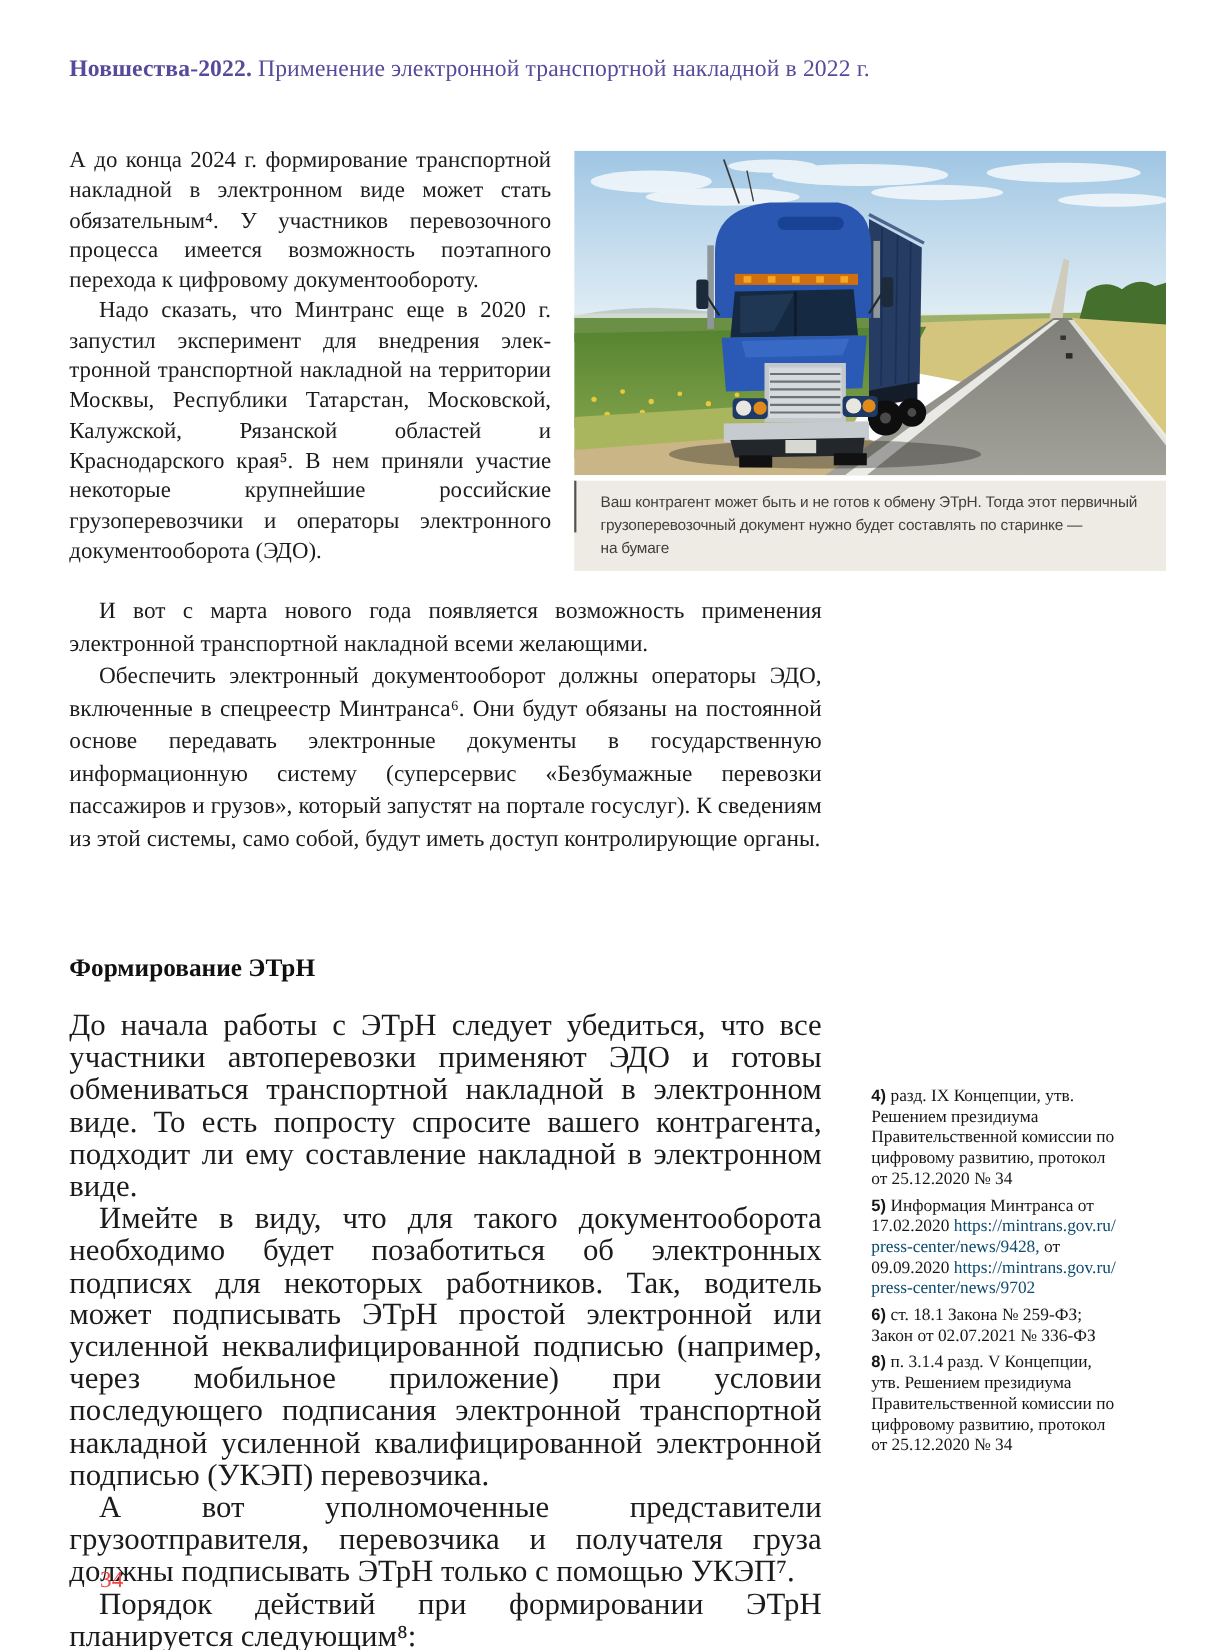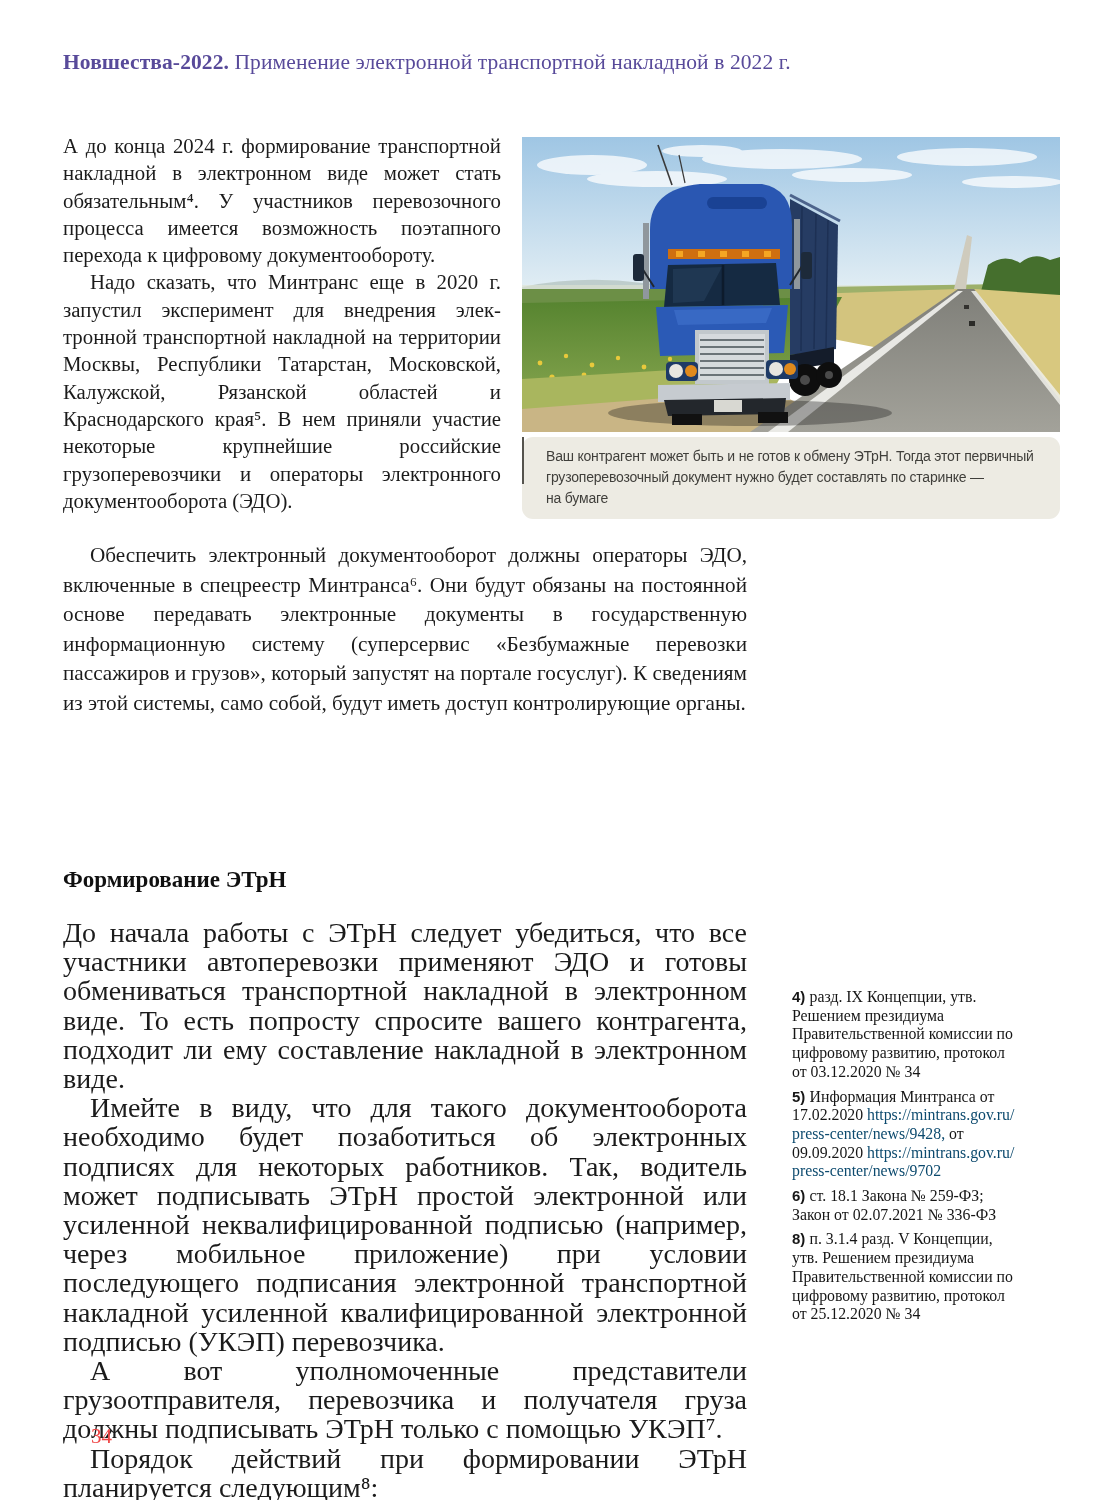--- a/index.html
+++ b/index.html
@@ -13,21 +13,21 @@
   
   .col-text{position:absolute;left:63px;top:132px;width:438px;font-size:20.8px;line-height:27.3px;text-align:justify;}
   .para{margin:0;hyphens:manual;-webkit-hyphens:manual;}
   .indent{text-indent:27px;}
   
   .figure{position:absolute;left:522px;top:137px;width:538px;margin:0;}
   .photo{display:block;width:538px;height:295px;}
   .caption{
     position:relative;margin-top:5px;background:#edebe3;color:#403f3b;
     padding:9px 14px 10px 24px;font-family:"Liberation Sans","DejaVu Sans",sans-serif;
-    font-size:14px;line-height:21px;letter-spacing:-.2px;border-radius:11px;
+    font-size:14px;line-height:21px;letter-spacing:-.2px;
   }
   .caption-text{white-space:pre-line;}
   .caption-tick{position:absolute;left:0;top:0;width:2px;height:47px;background:#55534d;}
   
   .wide-text{position:absolute;left:63px;top:541px;width:684px;font-size:21.2px;line-height:29.5px;text-align:justify;}
   .section-heading{position:absolute;left:63px;top:863px;margin:0;font-size:23px;line-height:34px;font-weight:bold;color:#101010;}
   .lower-text{position:absolute;left:63px;top:918px;width:684px;font-size:28px;line-height:29.2px;text-align:justify;}
   
   .footnotes{position:absolute;left:792px;top:988px;width:230px;font-size:15.8px;line-height:18.7px;color:#161616;}
   .footnote{margin:0 0 6px 0;}
@@ -181,34 +181,35 @@
     </svg>
     <figcaption class="caption">
       <span class="caption-tick"></span>
       <span class="caption-text">Ваш контрагент может быть и не готов к обмену ЭТрН. Тогда этот первичный
 грузоперевозочный документ нужно будет составлять по старинке —
 на бумаге</span>
     </figcaption>
   </figure>
 
   <div class="wide-text">
+      <p class="para indent">И вот с марта нового года появляется возможность применения электронной транспортной накладной всеми желающими.</p>
       <p class="para indent">Обеспечить электронный документооборот должны операторы ЭДО, включенные в спецреестр Минтранса⁶. Они будут обязаны на по­стоянной основе передавать электронные документы в государствен­ную информационную систему (суперсервис «Безбумажные пере­возки пассажиров и грузов», который запустят на портале госуслуг). К сведениям из этой системы, само собой, будут иметь доступ кон­тролирующие органы.</p>
     </div>
 
   <h2 class="section-heading">Формирование ЭТрН</h2>
 
   <div class="lower-text">
       <p class="para">До начала работы с ЭТрН следует убедиться, что все участники ав­топеревозки применяют ЭДО и готовы обмениваться транспортной накладной в электронном виде. То есть попросту спросите вашего контрагента, подходит ли ему составление накладной в электронном виде.</p>
       <p class="para indent">Имейте в виду, что для такого документооборота необходимо бу­дет позаботиться об электронных подписях для некоторых работни­ков. Так, водитель может подписывать ЭТрН простой электронной или усиленной неквалифицированной подписью (например, через мобильное приложение) при условии последующего подписания электронной транспортной накладной усиленной квалифицирован­ной электронной подписью (УКЭП) перевозчика.</p>
       <p class="para indent">А вот уполномоченные представители грузоотправителя, перевоз­чика и получателя груза должны подписывать ЭТрН только с помо­щью УКЭП⁷.</p>
       <p class="para indent">Порядок действий при формировании ЭТрН планируется сле­дующим⁸:</p>
     </div>
 
   <aside class="footnotes">
-      <div class="footnote"><span class="fn-num">4) </span><span>разд. IX Концепции, утв. Решением президиума Правительственной комиссии по цифровому развитию, протокол от 03.12.2020 № 34</span></div>
+      <div class="footnote"><span class="fn-num">4) </span><span>разд. IX Концепции, утв. Решением президиума Правительственной комиссии по цифровому развитию, протокол от 25.12.2020 № 34</span></div>
       <div class="footnote"><span class="fn-num">5) </span><span>Информация Минтранса от 17.02.2020 </span><a class="fn-link" href="#">https://mintrans.gov.ru/​press-center/news/9428,</a><span> от 09.09.2020 </span><a class="fn-link" href="#">https://mintrans.gov.ru/​press-center/news/9702</a></div>
       <div class="footnote"><span class="fn-num">6) </span><span>ст. 18.1 Закона № 259-ФЗ; Закон от 02.07.2021 № 336-ФЗ</span></div>
       <div class="footnote"><span class="fn-num">8) </span><span>п. 3.1.4 разд. V Концепции, утв. Решением президиума Правительственной комиссии по цифровому развитию, протокол от 25.12.2020 № 34</span></div>
     </aside>
 
   <div class="page-number">34</div>
 
 </div>
 
 </body></html>

